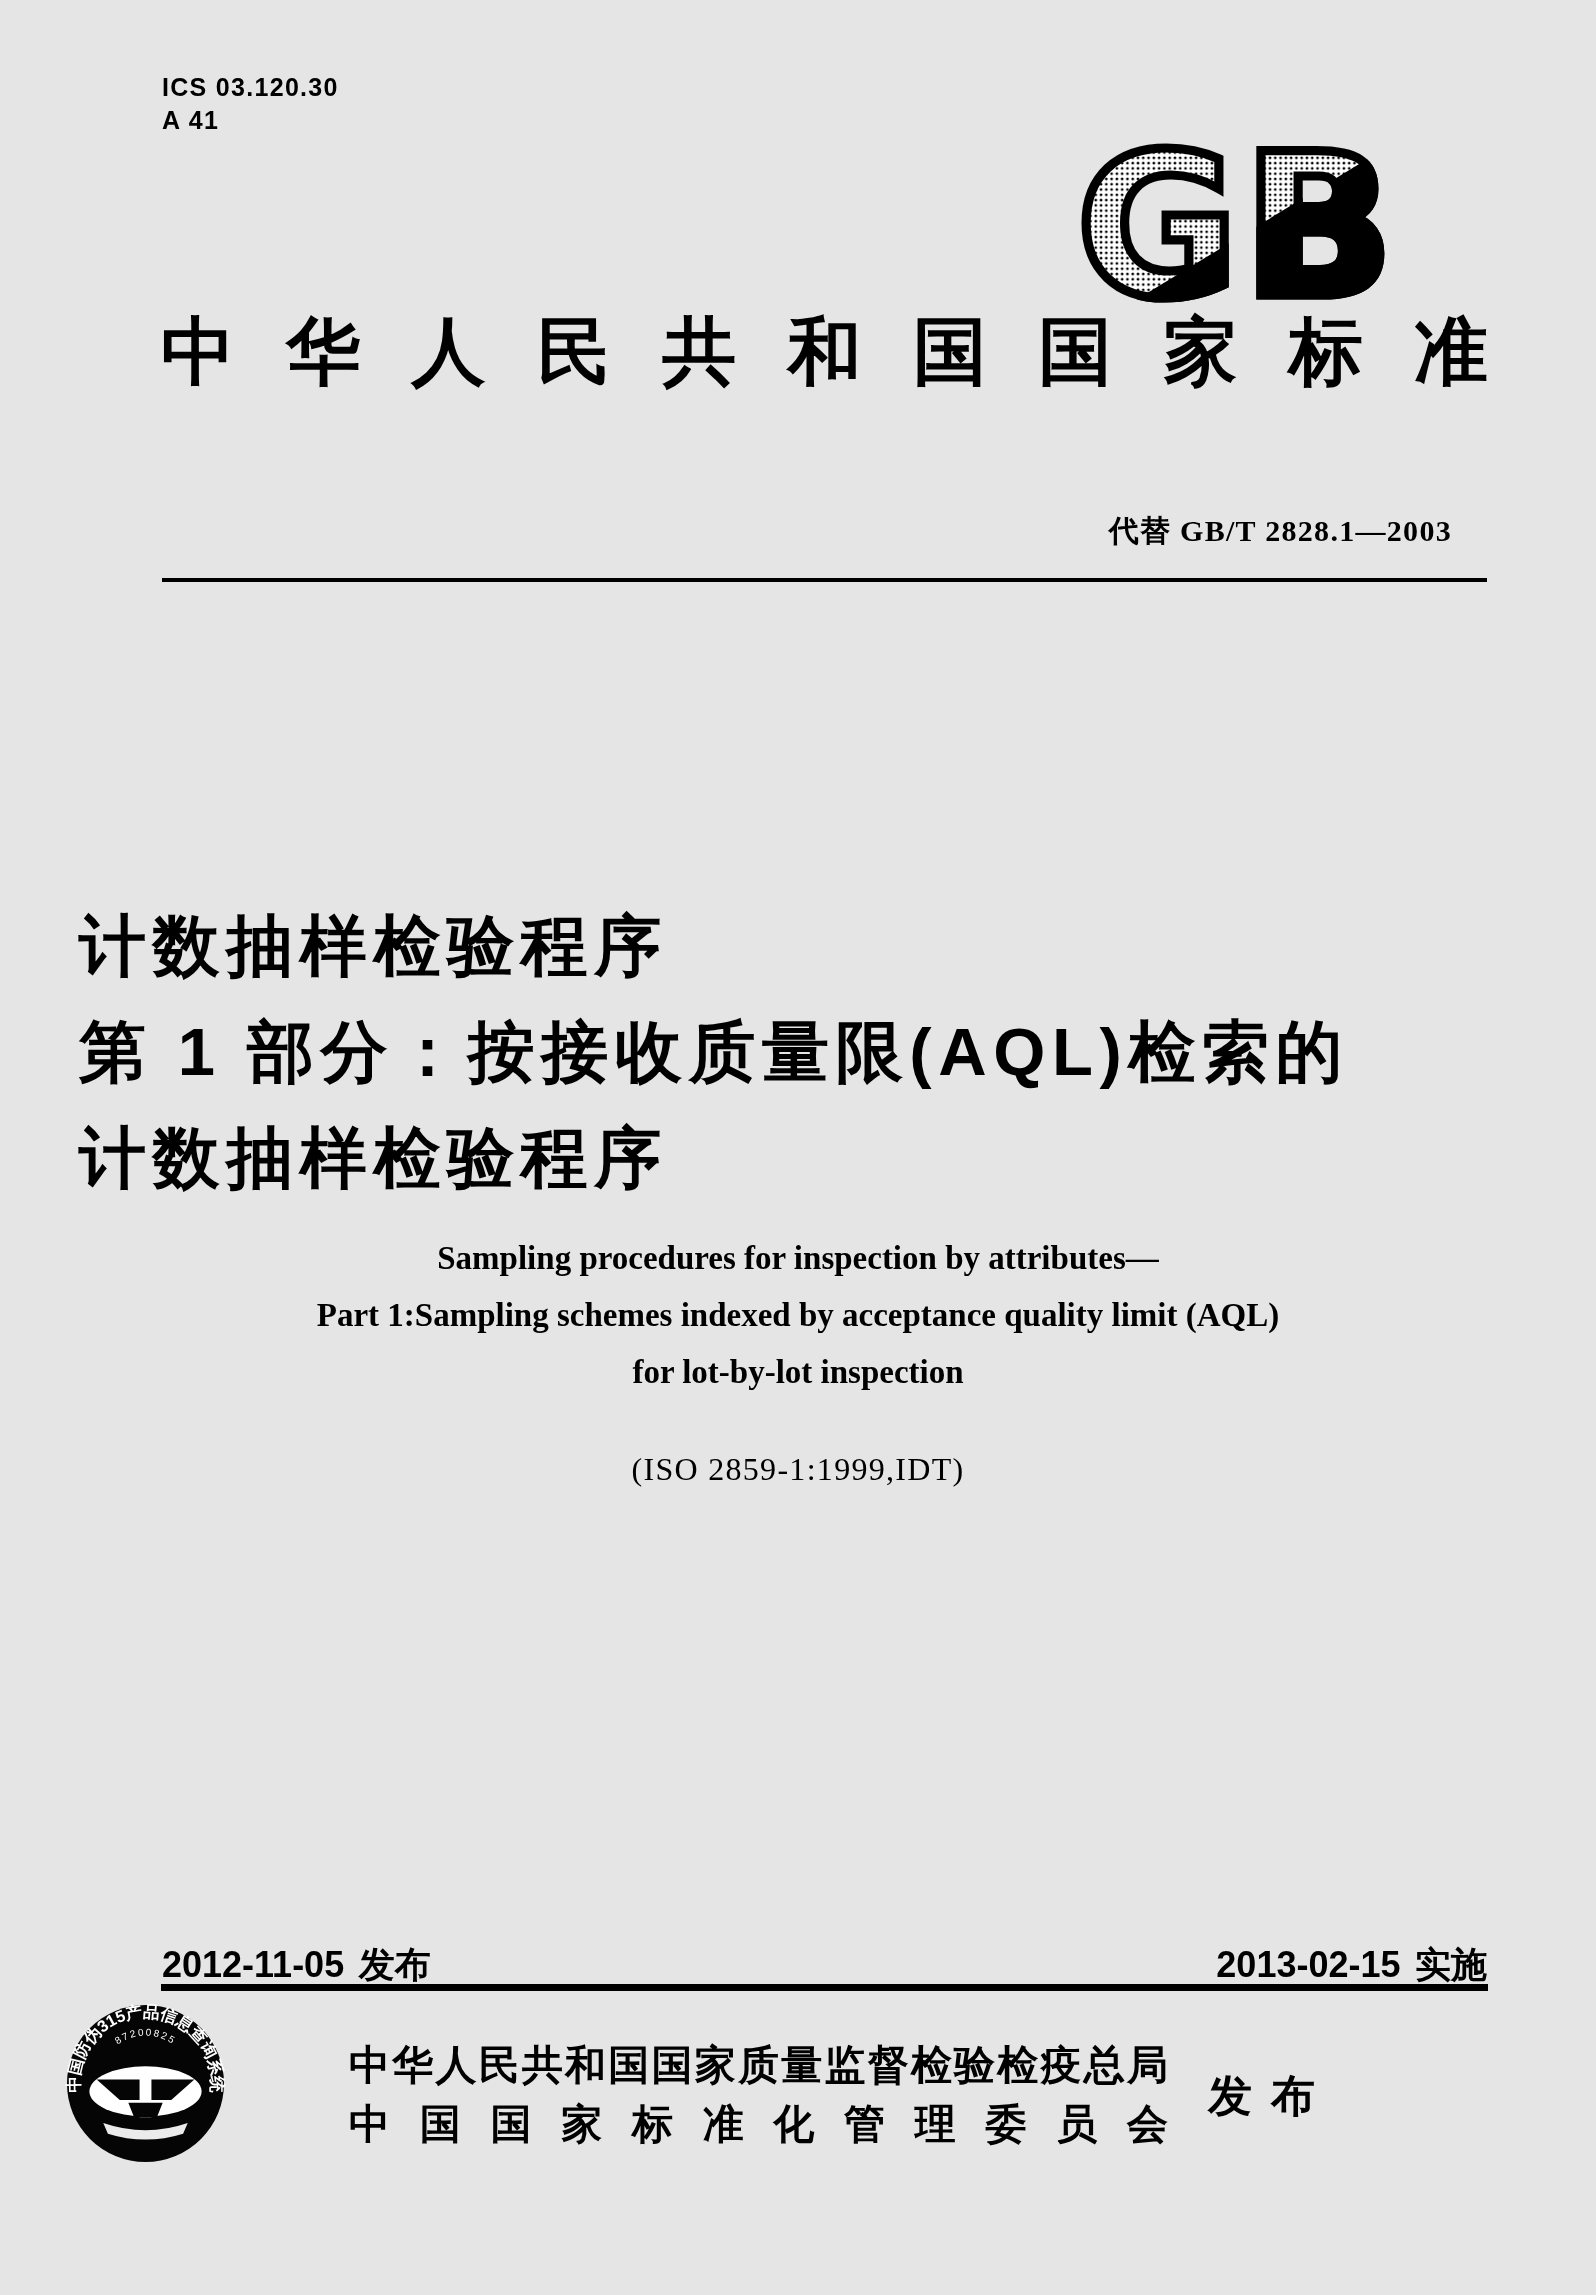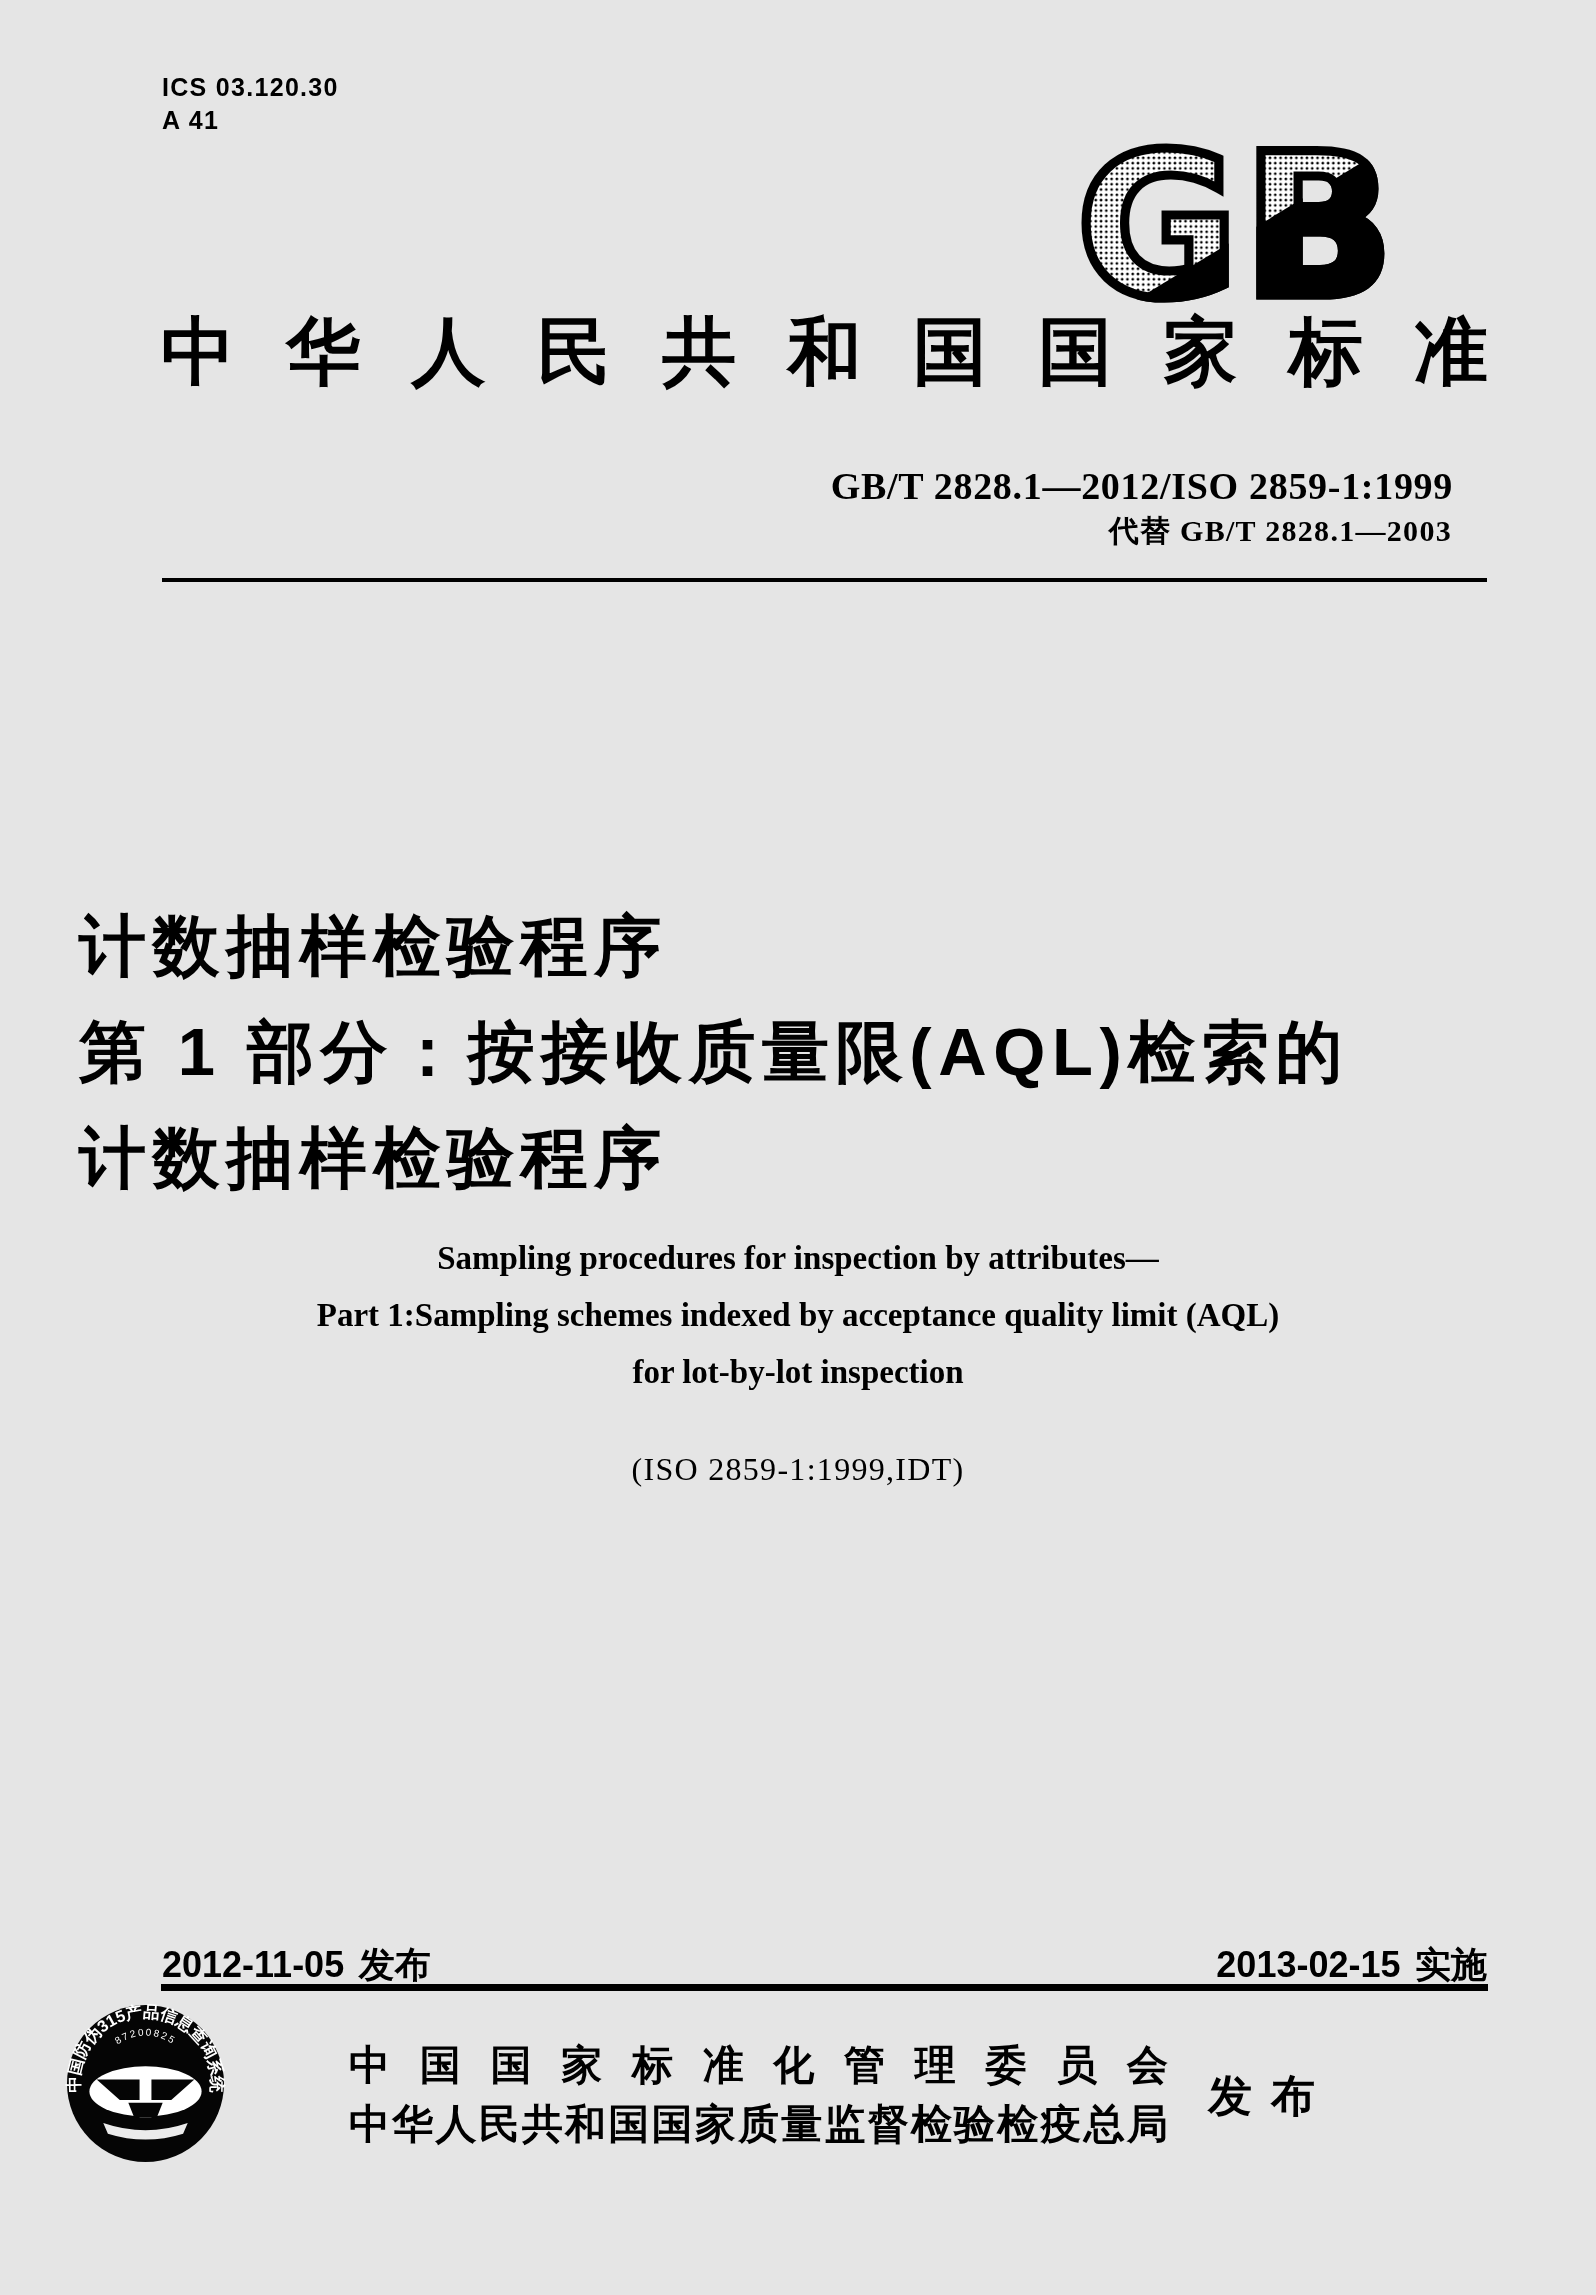--- a/index.html
+++ b/index.html
@@ -125,21 +125,20 @@
       </defs>
       <text x="250" y="268" text-anchor="middle" font-family="DejaVu Sans, Liberation Sans, sans-serif" font-weight="bold" font-size="300" letter-spacing="6" fill="url(#halftone)" stroke="#000" stroke-width="14">GB</text>
       <g clip-path="url(#diagClip)">
         <text x="250" y="268" text-anchor="middle" font-family="DejaVu Sans, Liberation Sans, sans-serif" font-weight="bold" font-size="300" letter-spacing="6" fill="#000" stroke="#000" stroke-width="14">GB</text>
       </g>
     </svg>
   </div>
 
   <div class="header-title">中华人民共和国国家标准</div>
 
-  <div class="std-number">GB/T 2828.1—2012/ISO 2859-1:1999</div>
   <div class="superseded">代替 GB/T 2828.1—2003</div>
 
   <div class="rule-thin"></div>
 
   <div class="cn-title">
     <div>计数抽样检验程序</div>
     <div>第 1 部分：按接收质量限(AQL)检索的</div>
     <div>计数抽样检验程序</div>
   </div>
 
@@ -179,20 +178,20 @@
         <ellipse cx="122" cy="134" rx="85" ry="38" fill="#ffffff"></ellipse>
         <path d="M48 116 L196 116 L161 147 L83 147 Z" fill="#050505"></path>
         <rect x="113" y="112" width="18" height="62" fill="#ffffff"></rect>
         <path d="M96 151 L148 151 L139 174 L105 174 Z" fill="#050505"></path>
         <path d="M58 182 Q122 204 186 182 L179 198 Q122 216 65 198 Z" fill="#ffffff" opacity="0.92"></path>
       </g>
     </svg>
   </div>
 
   <div class="issuer-block">
+    <div class="jline">中华人民共和国国家质量监督检验检疫总局</div>
     <div class="jline">中国国家标准化管理委员会</div>
-    <div class="jline">中华人民共和国国家质量监督检验检疫总局</div>
   </div>
 
   <div class="publish-label">发 布</div>
 
 </div>
 
 
 </body></html>

